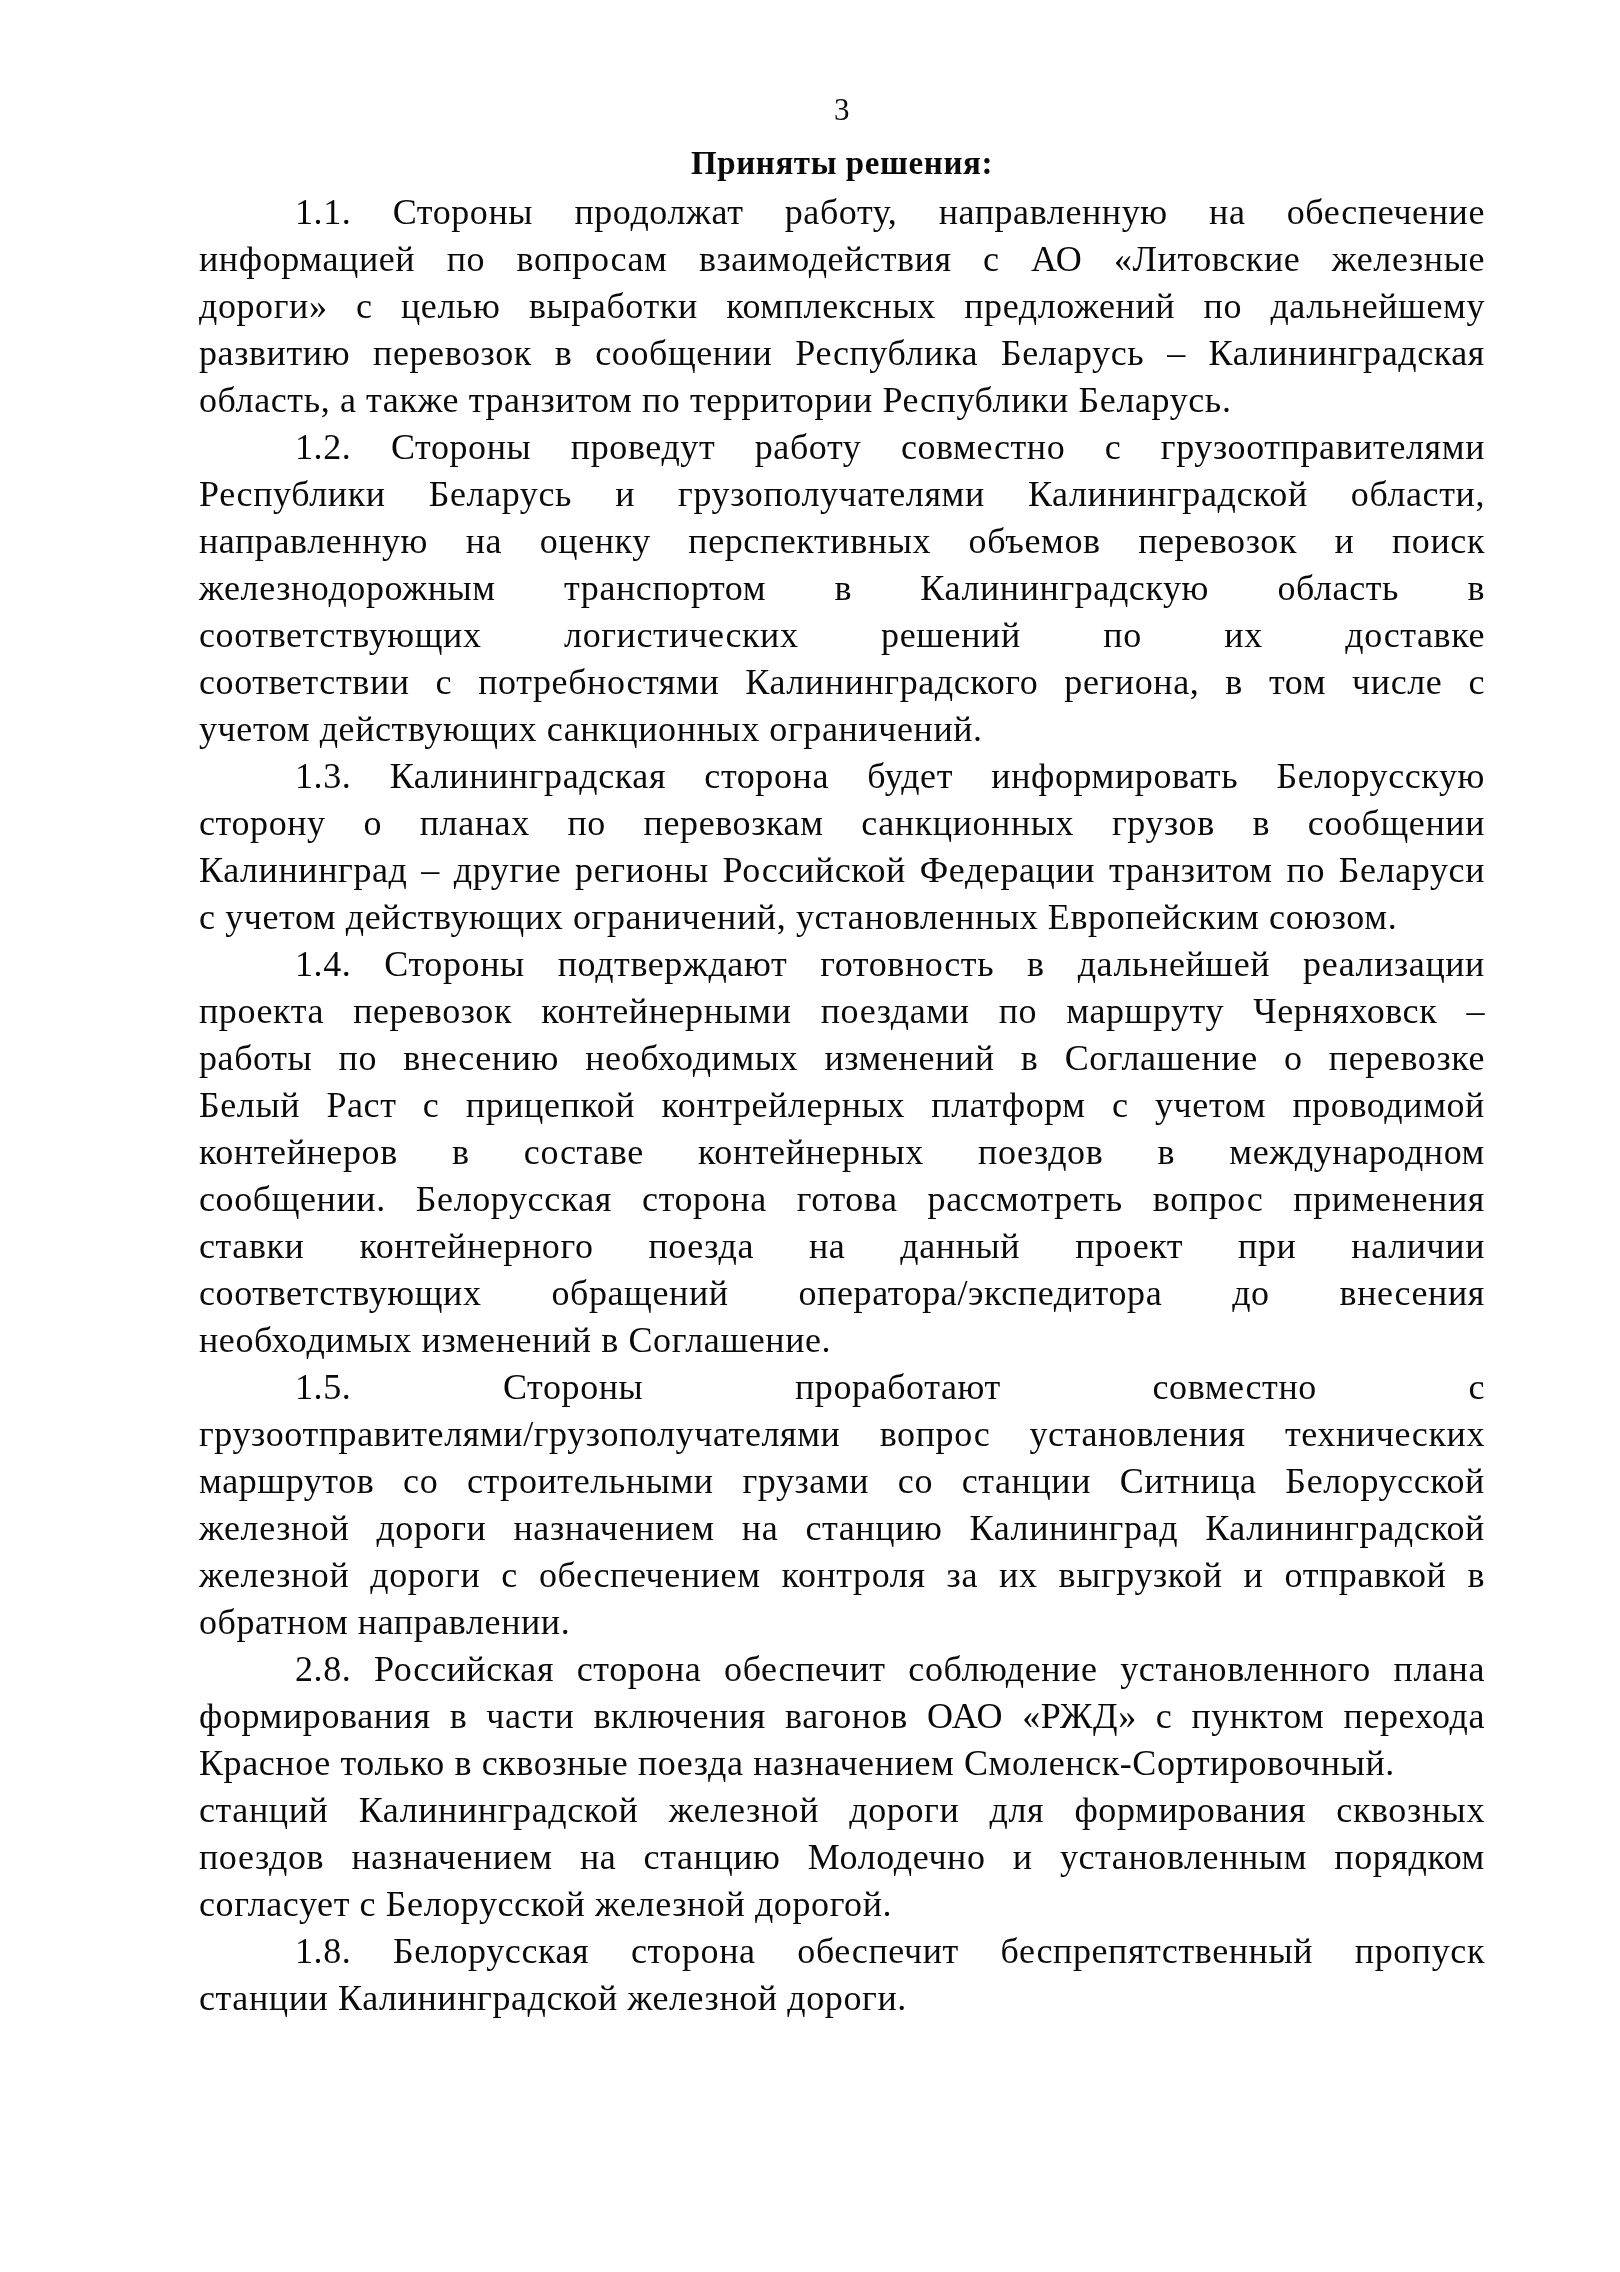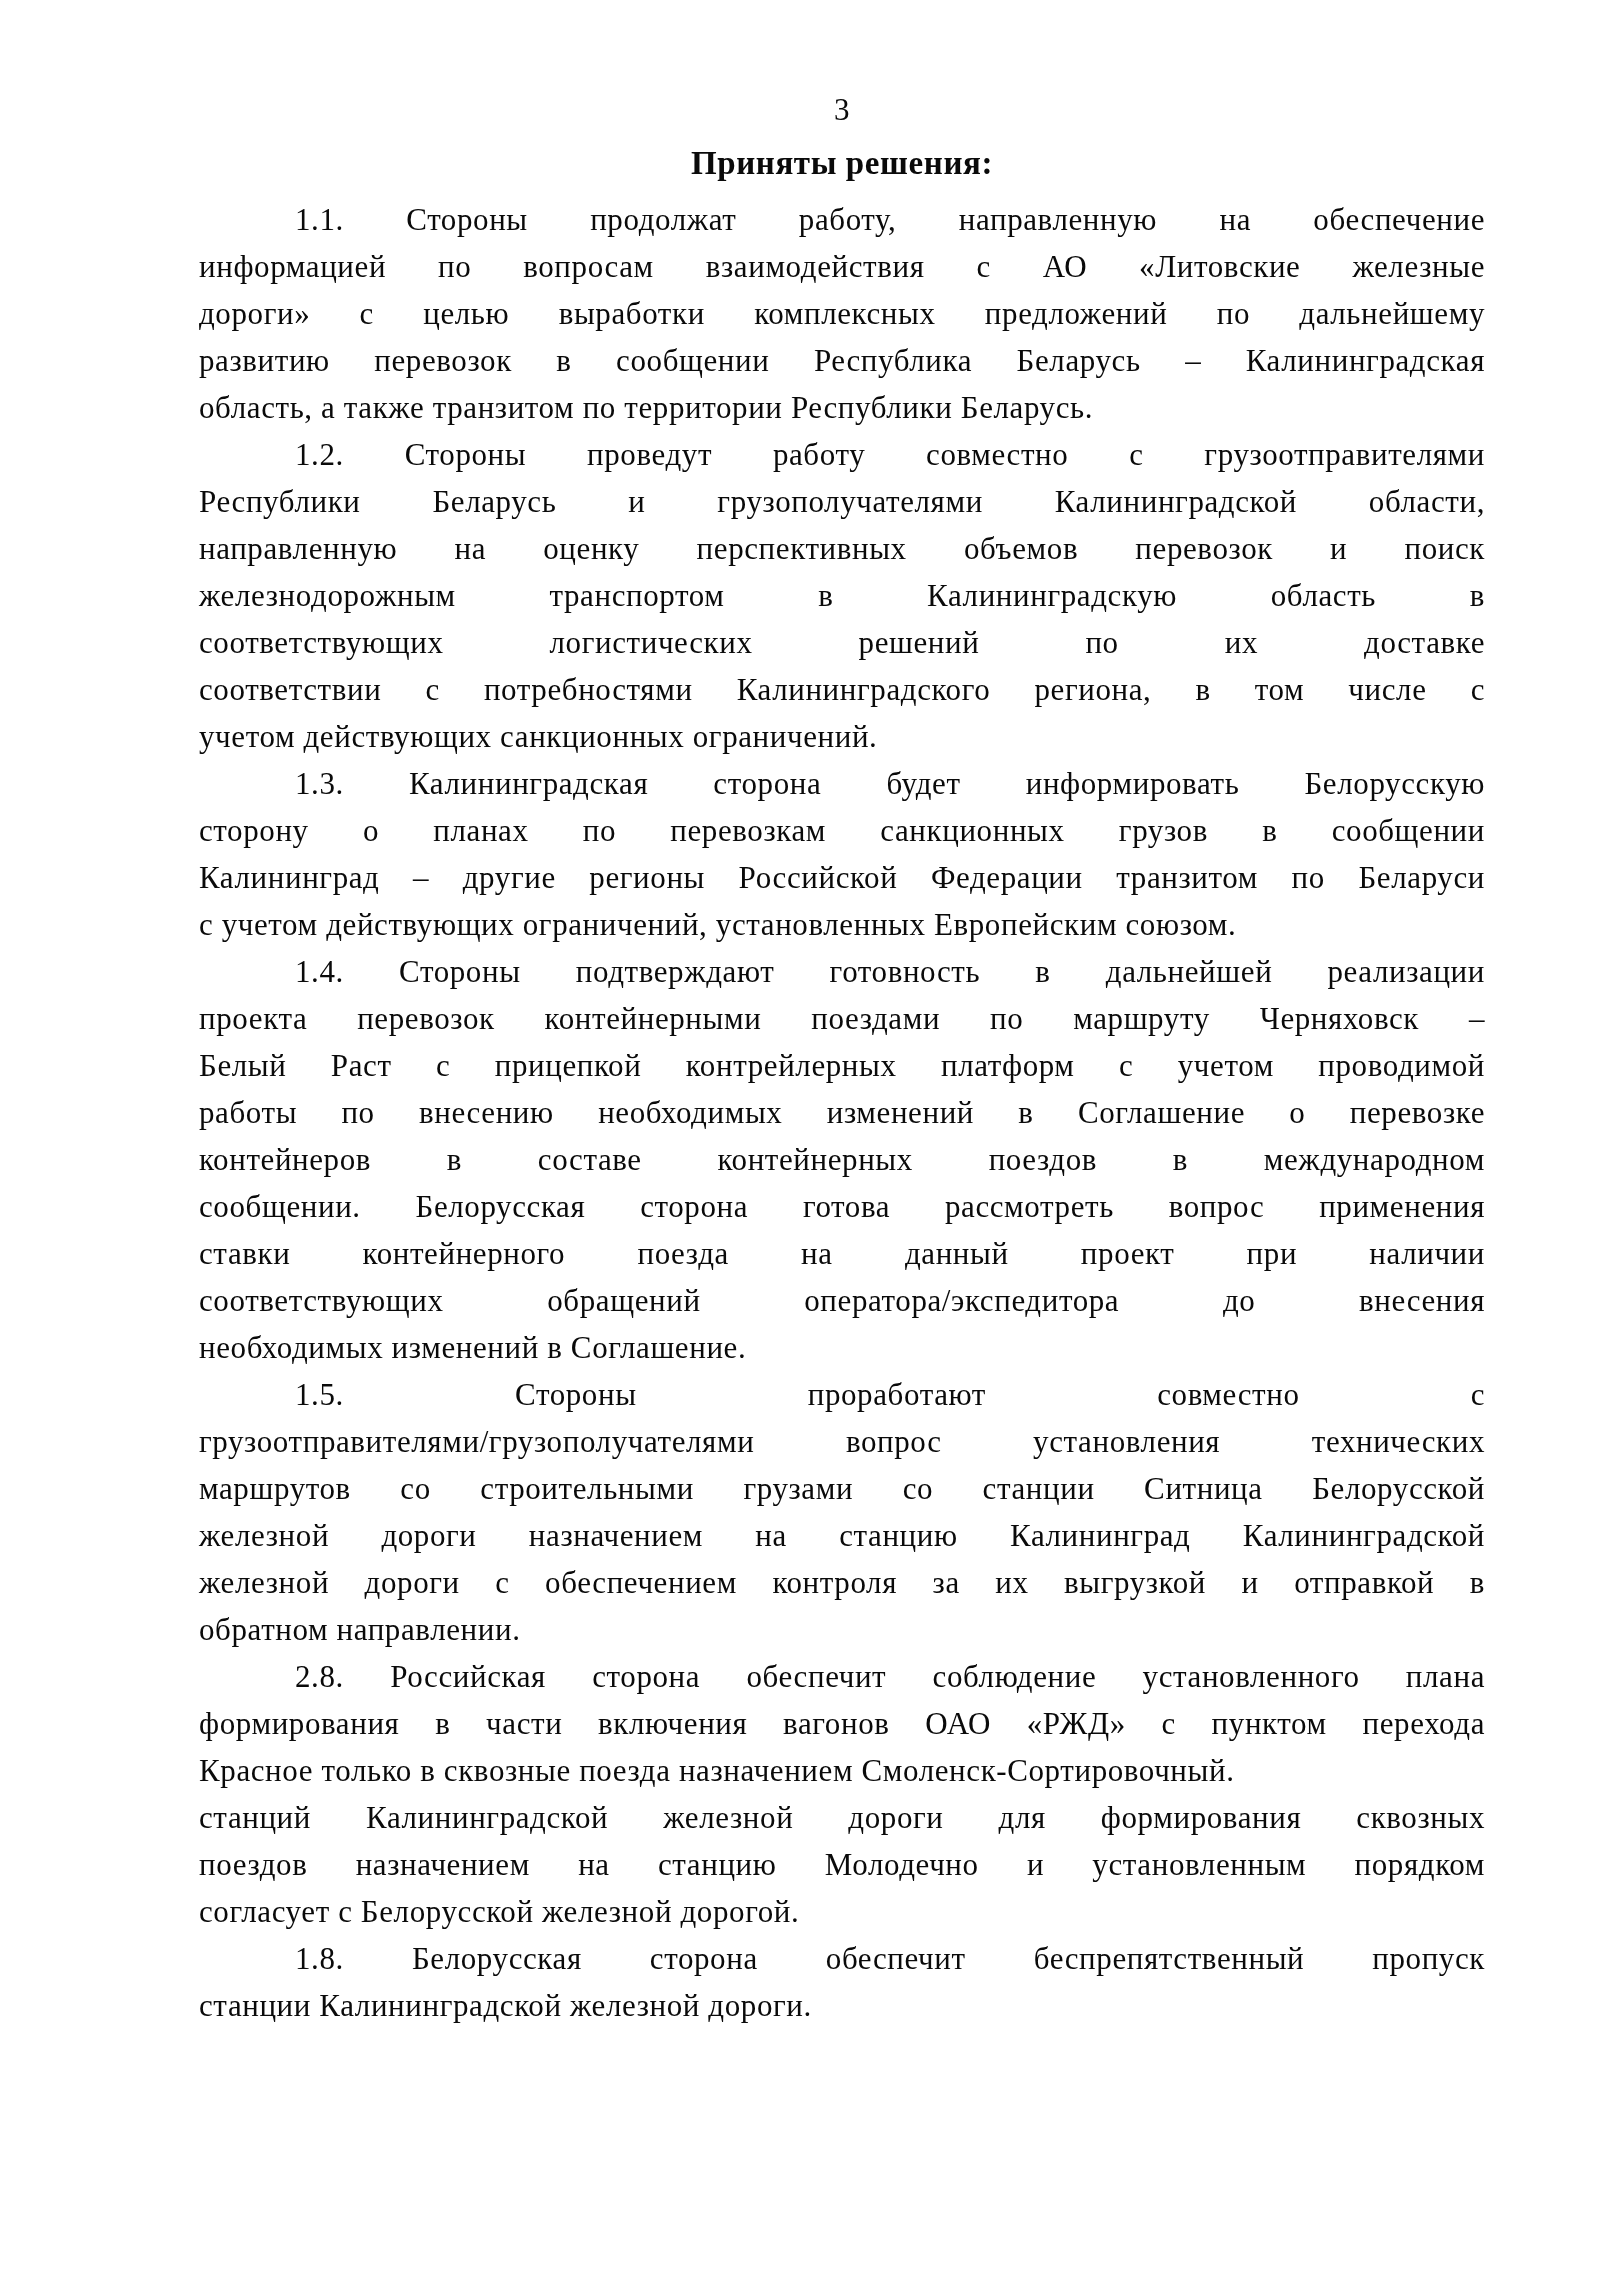--- a/index.html
+++ b/index.html
@@ -29,22 +29,22 @@
   }
   .heading {
     margin: 18px 0 0 0;
     font-size: 33px;
     line-height: 40px;
     font-weight: bold;
     letter-spacing: 0.6px;
     text-align: center;
   }
   .paragraphs {
-    margin-top: 13px;
-    font-size: 31px;
+    margin-top: 6px;
+    font-size: 36px;
     letter-spacing: 0.6px;
   }
   .paragraph {
     margin: 0;
     padding: 0;
   }
   .line {
     line-height: 47px;
     height: 47px;
     text-align: justify;
@@ -87,22 +87,22 @@
         </div>
         <div class="paragraph">
           <div class="line p-first">1.3. Калининградская сторона будет информировать Белорусскую</div>
           <div class="line">сторону о планах по перевозкам санкционных грузов в сообщении</div>
           <div class="line">Калининград – другие регионы Российской Федерации транзитом по Беларуси</div>
           <div class="line p-last">с учетом действующих ограничений, установленных Европейским союзом.</div>
         </div>
         <div class="paragraph">
           <div class="line p-first">1.4. Стороны подтверждают готовность в дальнейшей реализации</div>
           <div class="line">проекта перевозок контейнерными поездами по маршруту Черняховск –</div>
+          <div class="line">работы по внесению необходимых изменений в Соглашение о перевозке</div>
           <div class="line">Белый Раст с прицепкой контрейлерных платформ с учетом проводимой</div>
-          <div class="line">работы по внесению необходимых изменений в Соглашение о перевозке</div>
           <div class="line">контейнеров в составе контейнерных поездов в международном</div>
           <div class="line">сообщении. Белорусская сторона готова рассмотреть вопрос применения</div>
           <div class="line">ставки контейнерного поезда на данный проект при наличии</div>
           <div class="line">соответствующих обращений оператора/экспедитора до внесения</div>
           <div class="line p-last">необходимых изменений в Соглашение.</div>
         </div>
         <div class="paragraph">
           <div class="line p-first">1.5. Стороны проработают совместно с</div>
           <div class="line">грузоотправителями/грузополучателями вопрос установления технических</div>
           <div class="line">маршрутов со строительными грузами со станции Ситница Белорусской</div>

